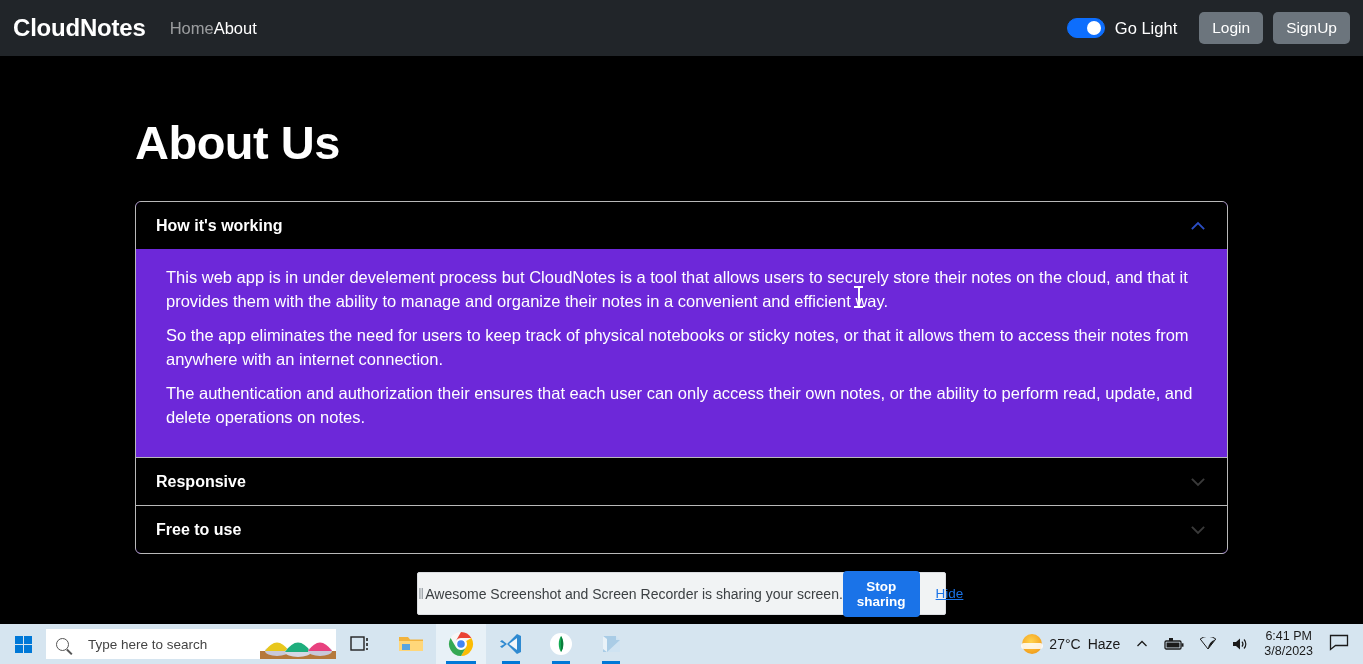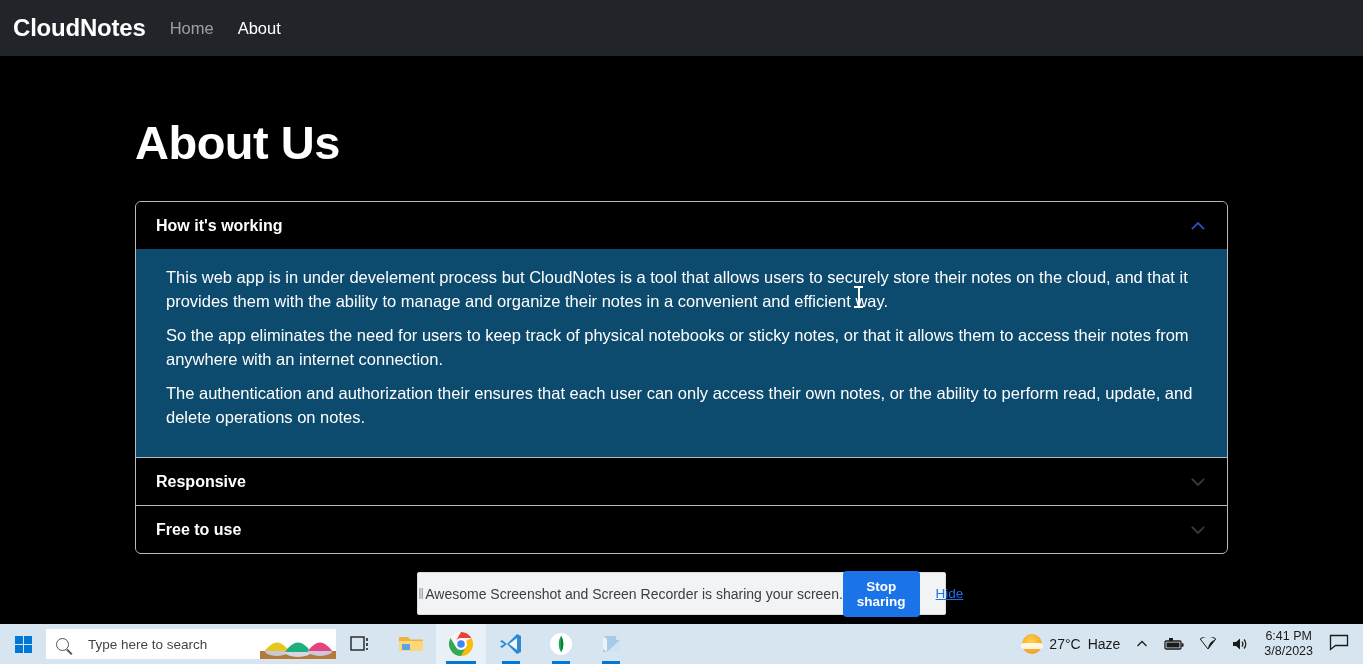--- a/index.html
+++ b/index.html
@@ -16,21 +16,21 @@
     position: absolute; top: 0; left: 0;
     width: 1363px; height: 56px;
     background: #212529;
     display: flex; align-items: center;
     padding: 16px 13px;
   }
   .brand {
     color: #fff; font-size: 24px; font-weight: 700;
     letter-spacing: -0.2px; margin-right: 24px;
   }
-  .nav-links { display: flex; align-items: center; gap: 24px; }
+  .nav-links { display: flex; align-items: center; }
   .nav-link { font-size: 16.5px; color: rgba(255,255,255,0.55); text-decoration: none; }
   .nav-link.active { color: #fff; }
 
   .nav-right { margin-left: auto; display: flex; align-items: center; gap: 10px; }
 
   .switch-wrap { display: flex; align-items: center; gap: 10px; margin-right: 12px; }
   .switch {
     width: 38px; height: 20px; border-radius: 10px;
     background: #0d6efd; position: relative;
     border: 1px solid #0d6efd;
@@ -52,21 +52,21 @@
   
   .content { position: absolute; top: 56px; left: 0; width: 1363px; }
   .page-title {
     color: #fff; font-size: 47px; font-weight: 700;
     margin: 59px 0 0 135px; letter-spacing: -0.5px;
   }
 
   .accordion {
     margin: 31px 0 0 135px; width: 1093px;
     border: 1px solid #b9b9b9; border-radius: 6px;
-    overflow: hidden; background: #0c4a6e;
+    overflow: hidden; background: #6d28d9;
   }
   .acc-item { border-top: 1px solid #b9b9b9; }
   .acc-item:first-child { border-top: none; }
 
   .acc-header {
     display: flex; align-items: center; justify-content: space-between;
     padding: 15px 20px 14px 20px; cursor: pointer;
     background: #000;
   }
   .acc-title { color: #fff; font-size: 16px; font-weight: 700; }
@@ -199,20 +199,30 @@
 </head>
 <body>
 
 <div id="app">
 
   <div class="navbar">
     <div class="brand">CloudNotes</div>
     <div class="nav-links">
       <a class="nav-link" href="#">Home</a>
       <a class="nav-link active" href="#">About</a>
+    </div>
+    <div class="nav-right">
+      <div class="switch-wrap">
+        <div class="switch">
+          <div class="knob"></div>
+        </div>
+        <span class="switch-label">Go Light</span>
+      </div>
+      <button class="btn-nav">Login</button>
+      <button class="btn-nav">SignUp</button>
     </div>
   </div>
 
   <div class="content">
     <h1 class="page-title">About Us</h1>
 
     <div class="accordion">
 
       <div class="acc-item">
         <div class="acc-header">

